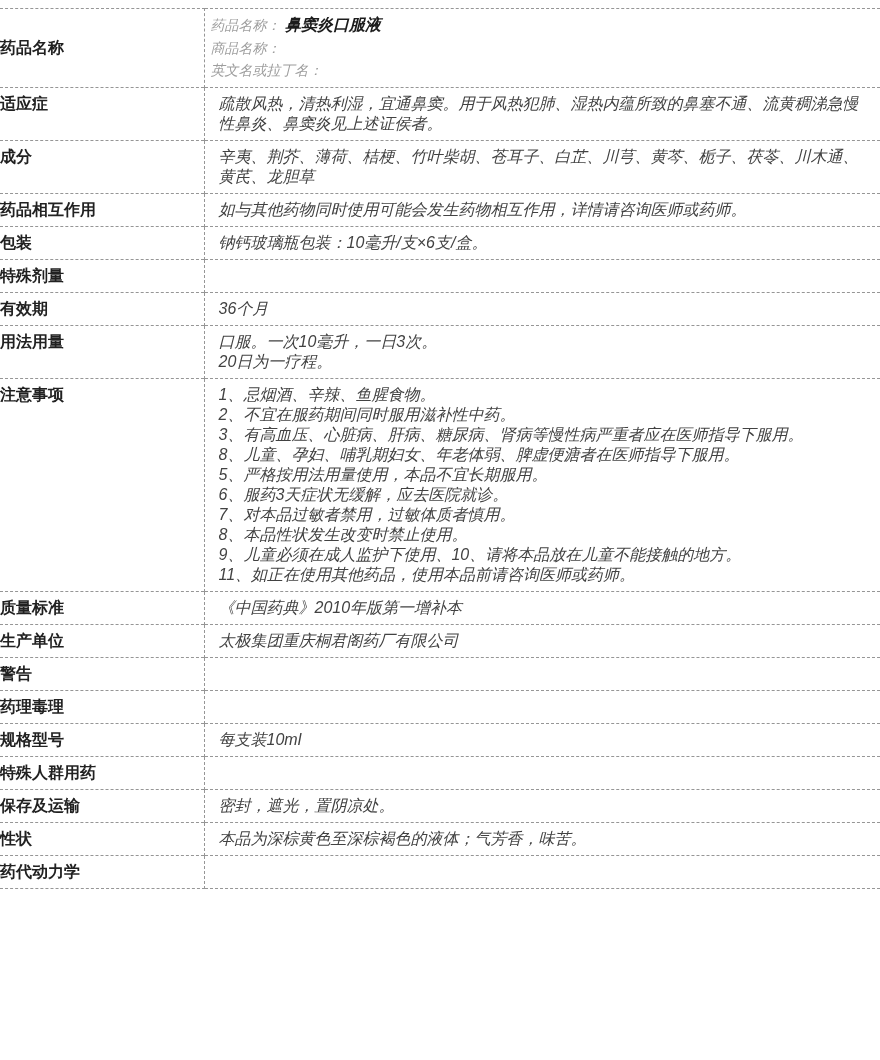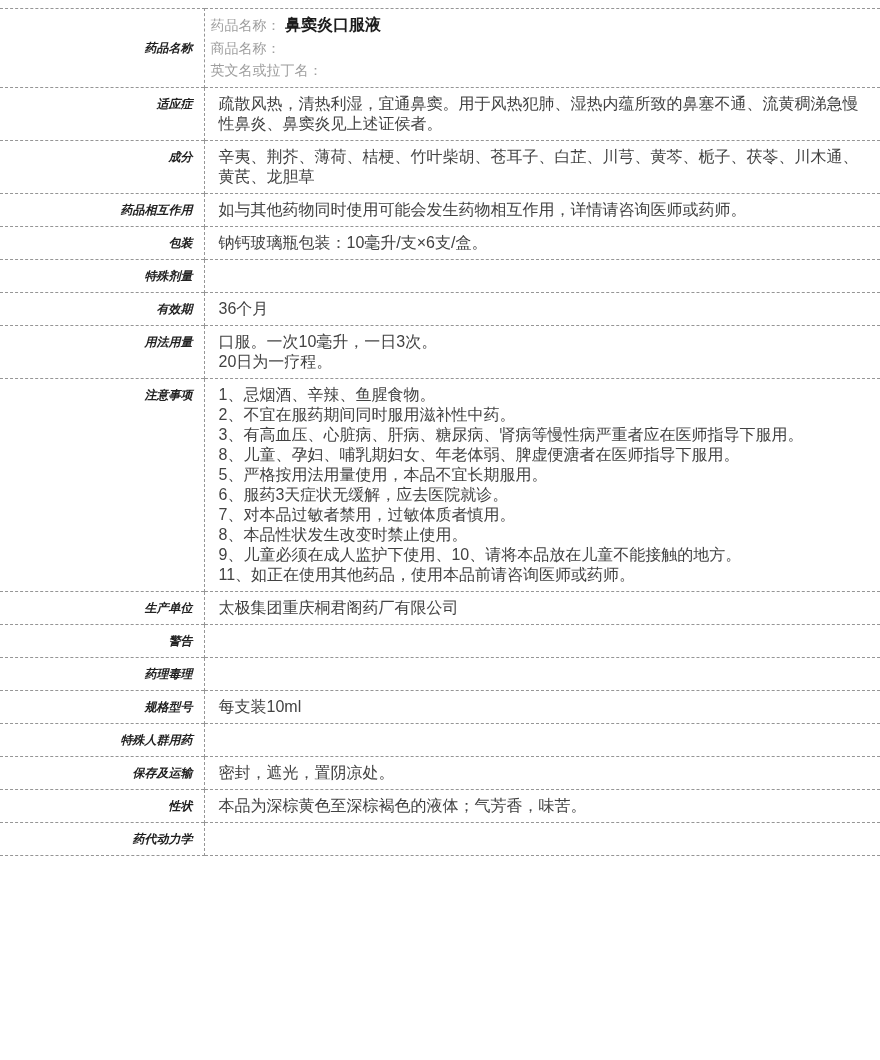--- a/index.html
+++ b/index.html
@@ -29,34 +29,33 @@
   table.drug-table td {
     border-top: 1px dashed var(--border-color);
     vertical-align: top;
   }
   table.drug-table tr:last-child td {
     border-bottom: 1px dashed var(--border-color);
   }
   td.label-cell {
     width: 204px;
     border-right: 1px dashed var(--border-color);
-    text-align: right;
     padding: 6px 11px 6px 0;
     font-weight: bold;
-    font-size: 12px;
+    font-size: 16px;
     line-height: 20px;
     color: var(--label-color);
     white-space: nowrap;
-    font-style: italic;
   }
   td.content-cell {
     padding: 6px 10px 6px 14px;
     font-size: 16px;
     line-height: 20px;
     color: var(--content-color);
+    font-style: italic;
   }
   .para { min-height: 20px; }
   
   tr[data-name="table-row-drug-name"] td.label-cell { vertical-align: middle; }
   tr[data-name="table-row-drug-name"] td.content-cell { padding: 5px 10px 5px 6px; }
   .name-line { line-height: 21.5px; }
   .name-line .field-prefix {
     color: var(--muted-color);
     font-size: 14px;
   }
@@ -133,20 +132,26 @@
             <div class="para" data-name="content-paragraph">3、有高血压、心脏病、肝病、糖尿病、肾病等慢性病严重者应在医师指导下服用。</div>
             <div class="para" data-name="content-paragraph">8、儿童、孕妇、哺乳期妇女、年老体弱、脾虚便溏者在医师指导下服用。</div>
             <div class="para" data-name="content-paragraph">5、严格按用法用量使用，本品不宜长期服用。</div>
             <div class="para" data-name="content-paragraph">6、服药3天症状无缓解，应去医院就诊。</div>
             <div class="para" data-name="content-paragraph">7、对本品过敏者禁用，过敏体质者慎用。</div>
             <div class="para" data-name="content-paragraph">8、本品性状发生改变时禁止使用。</div>
             <div class="para" data-name="content-paragraph">9、儿童必须在成人监护下使用、10、请将本品放在儿童不能接触的地方。</div>
             <div class="para" data-name="content-paragraph">11、如正在使用其他药品，使用本品前请咨询医师或药师。</div>
           </td>
         </tr>
+        <tr data-name="table-row-quality-standard">
+          <td class="label-cell" data-name="row-label-quality-standard">质量标准</td>
+          <td class="content-cell" data-name="row-content-quality-standard">
+            <div class="para" data-name="content-text">《中国药典》2010年版第一增补本</div>
+          </td>
+        </tr>
         <tr data-name="table-row-manufacturer">
           <td class="label-cell" data-name="row-label-manufacturer">生产单位</td>
           <td class="content-cell" data-name="row-content-manufacturer">
             <div class="para" data-name="content-text">太极集团重庆桐君阁药厂有限公司</div>
           </td>
         </tr>
         <tr data-name="table-row-warning">
           <td class="label-cell" data-name="row-label-warning">警告</td>
           <td class="content-cell" data-name="row-content-warning">
             <div class="para" data-name="content-text"></div>

